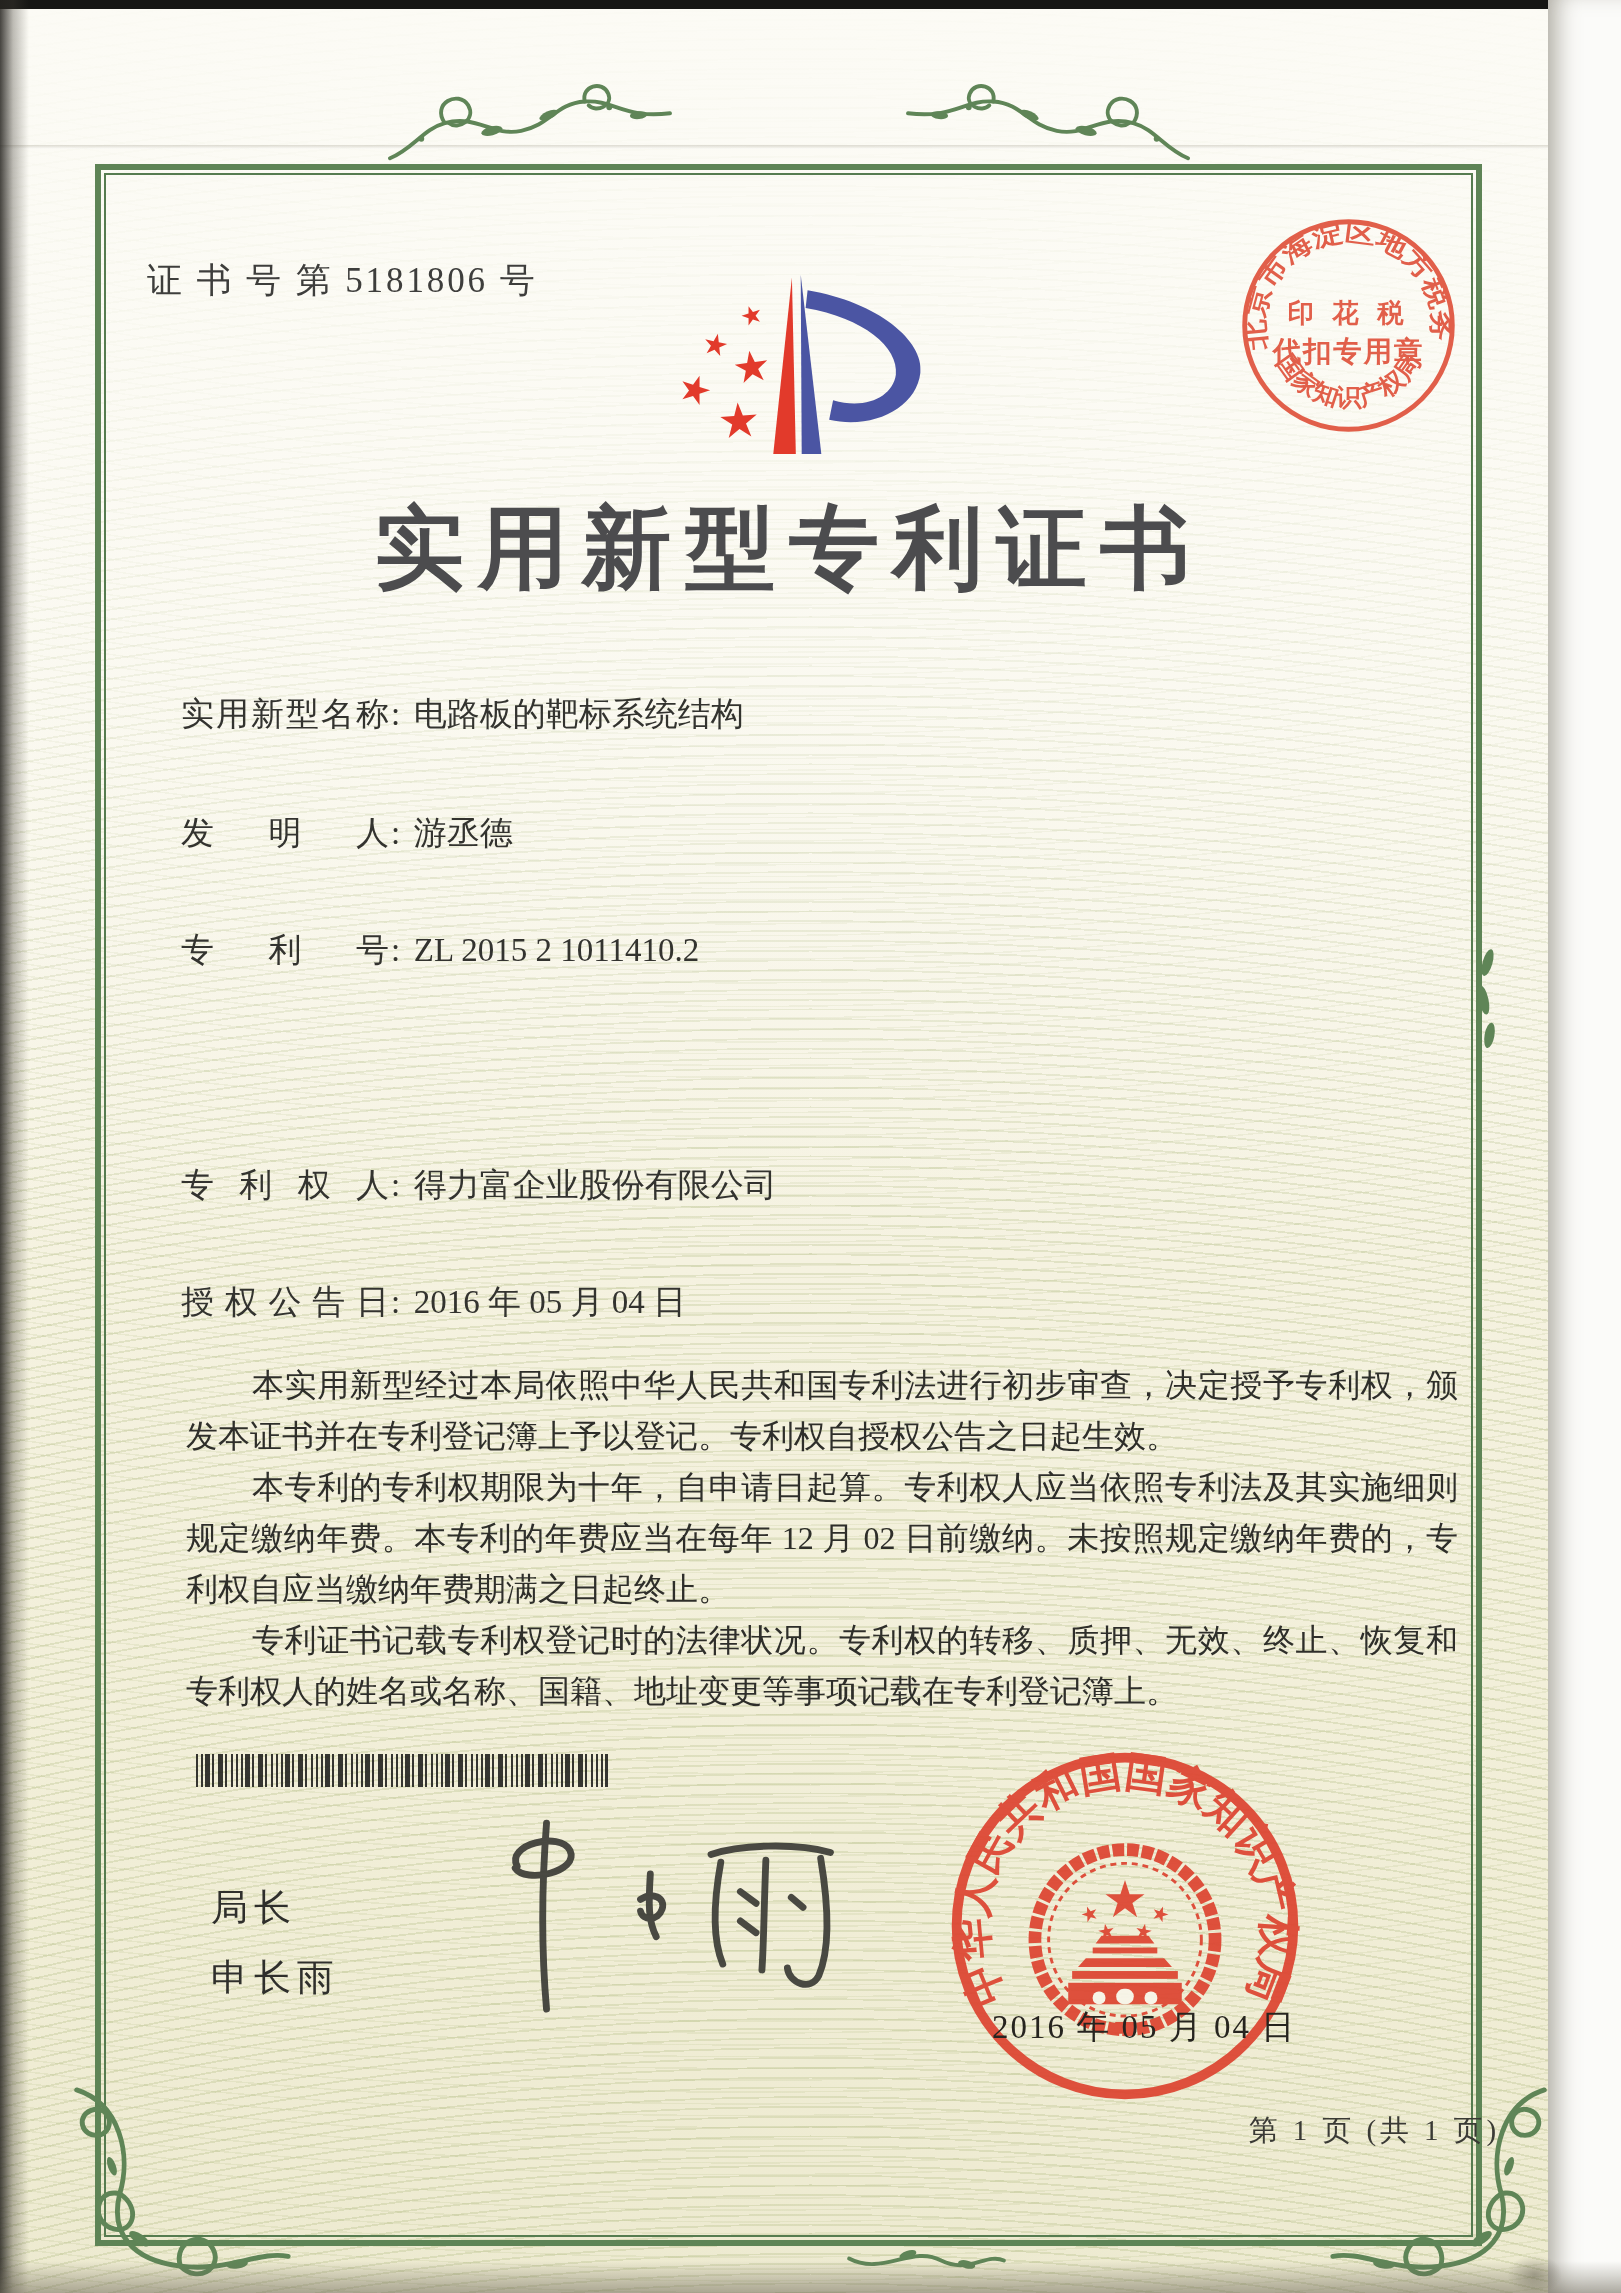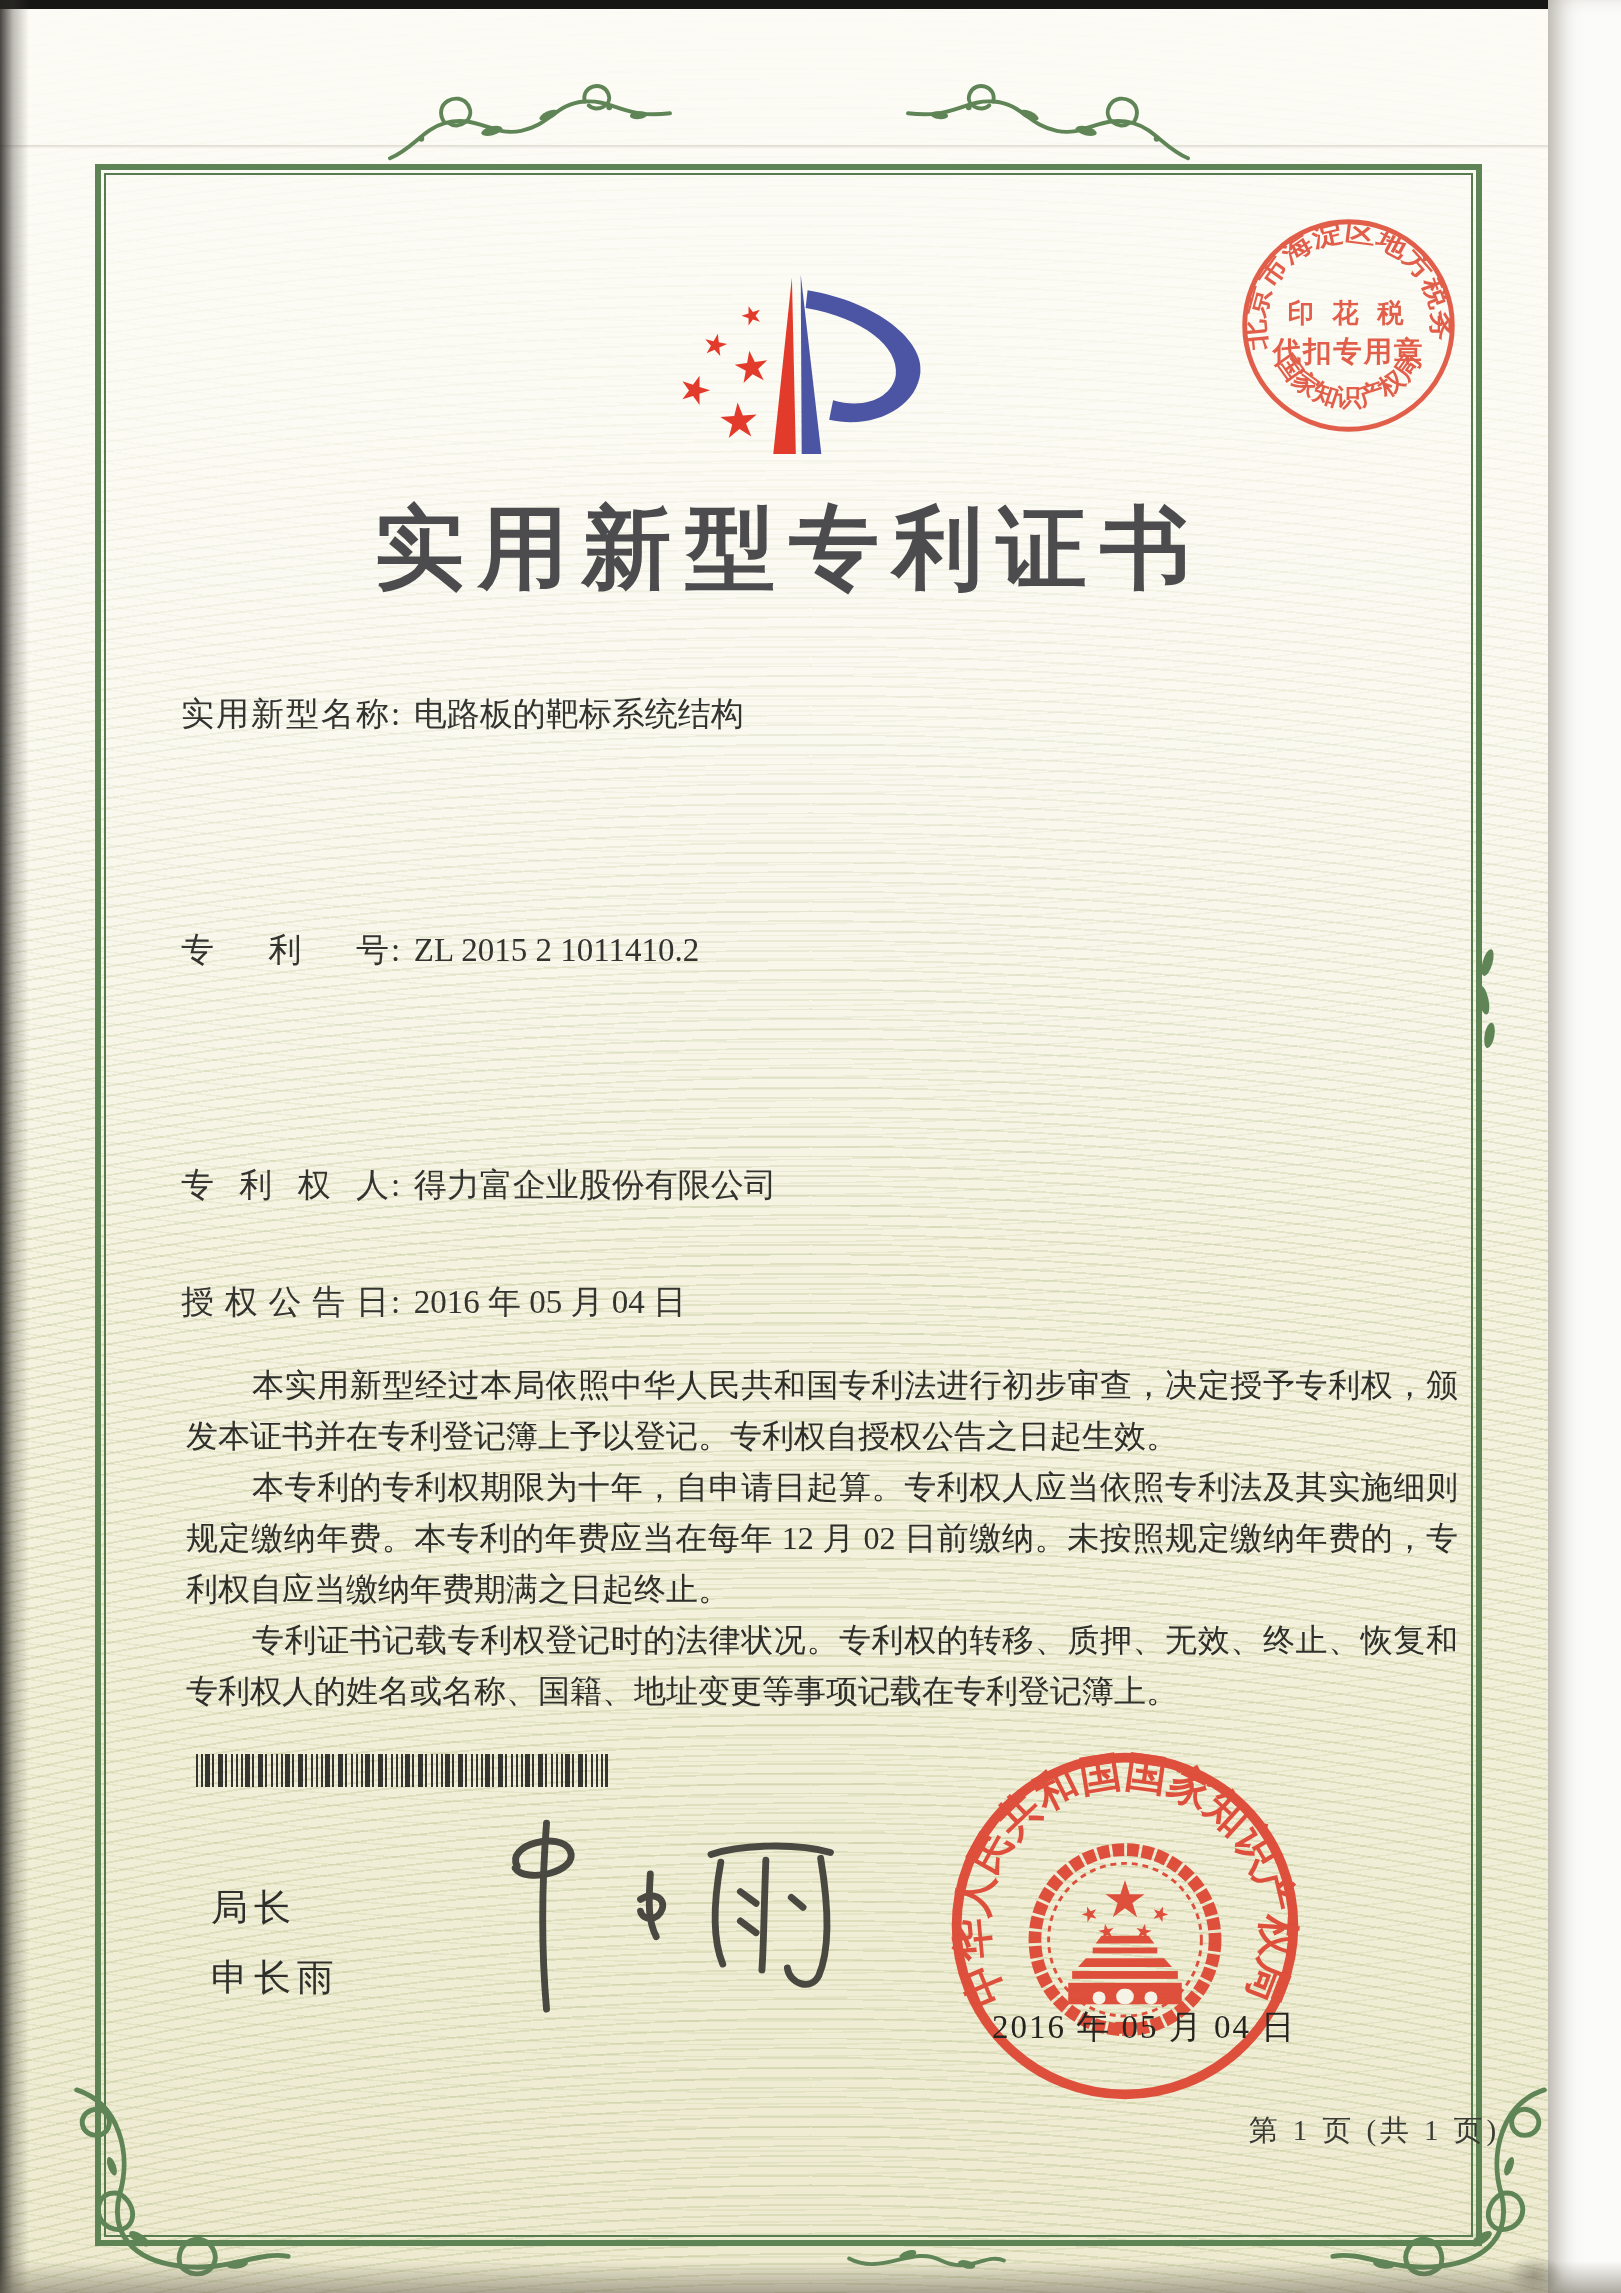--- a/index.html
+++ b/index.html
@@ -137,20 +137,21 @@
       <ellipse cx="24" cy="62" rx="5" ry="15" transform="rotate(-12 24 62)"></ellipse>
       <ellipse cx="30" cy="98" rx="5" ry="13" transform="rotate(10 30 98)"></ellipse>
     </g>
   </svg>
   <svg class="ornament" style="left:843px;top:2237px" width="167" height="49" viewBox="0 0 170 50">
     <path d="M6 22 C40 40 70 8 100 24 C128 38 146 16 164 24" fill="none" stroke="#5f8557" stroke-width="4" stroke-linecap="round"></path>
     <ellipse cx="66" cy="18" rx="9" ry="4" fill="#5f8557" transform="rotate(-18 66 18)"></ellipse>
     <ellipse cx="126" cy="28" rx="9" ry="4" fill="#5f8557" transform="rotate(14 126 28)"></ellipse>
   </svg>
 
+  <div class="cert-number">证 书 号 第 5181806 号</div>
 
   <svg class="logo" width="304" height="214" viewBox="0 0 310 218">
     <g fill="#e23a2b">
       <use href="#st" transform="translate(119,66) scale(0.52) rotate(-18)"></use>
       <use href="#st" transform="translate(82,96) scale(0.6) rotate(12)"></use>
       <use href="#st" transform="translate(119,119) scale(0.88) rotate(-8)"></use>
       <use href="#st" transform="translate(61,142) scale(0.78) rotate(18)"></use>
       <use href="#st" transform="translate(106,174) scale(0.98) rotate(-4)"></use>
       <path d="M160 27 L141 207 L164 207 Z"></path>
     </g>
@@ -171,20 +172,23 @@
     <text y="36" text-anchor="middle" font-size="29" letter-spacing="2" fill="#e0543e" font-weight="bold">代扣专用章</text>
     <text font-size="25" fill="#e0543e" font-weight="bold">
       <textPath href="#taxBottom" textLength="182" lengthAdjust="spacingAndGlyphs">国家知识产权局</textPath>
     </text>
   </svg>
 
   <div class="title">实用新型专利证书</div>
 
   <div class="field" style="top:692px">
     <span class="flabel">实用新型名称</span><span class="fcolon">:</span><span class="fvalue">电路板的靶标系统结构</span>
+  </div>
+  <div class="field" style="top:811px">
+    <span class="flabel">发明人</span><span class="fcolon">:</span><span class="fvalue">游丞德</span>
   </div>
   <div class="field" style="top:928px">
     <span class="flabel">专利号</span><span class="fcolon">:</span><span class="fvalue">ZL 2015 2 1011410.2</span>
   </div>
   <div class="field" style="top:1163px">
     <span class="flabel">专利权人</span><span class="fcolon">:</span><span class="fvalue">得力富企业股份有限公司</span>
   </div>
   <div class="field" style="top:1280px">
     <span class="flabel">授权公告日</span><span class="fcolon">:</span><span class="fvalue">2016 年 05 月 04 日</span>
   </div>

